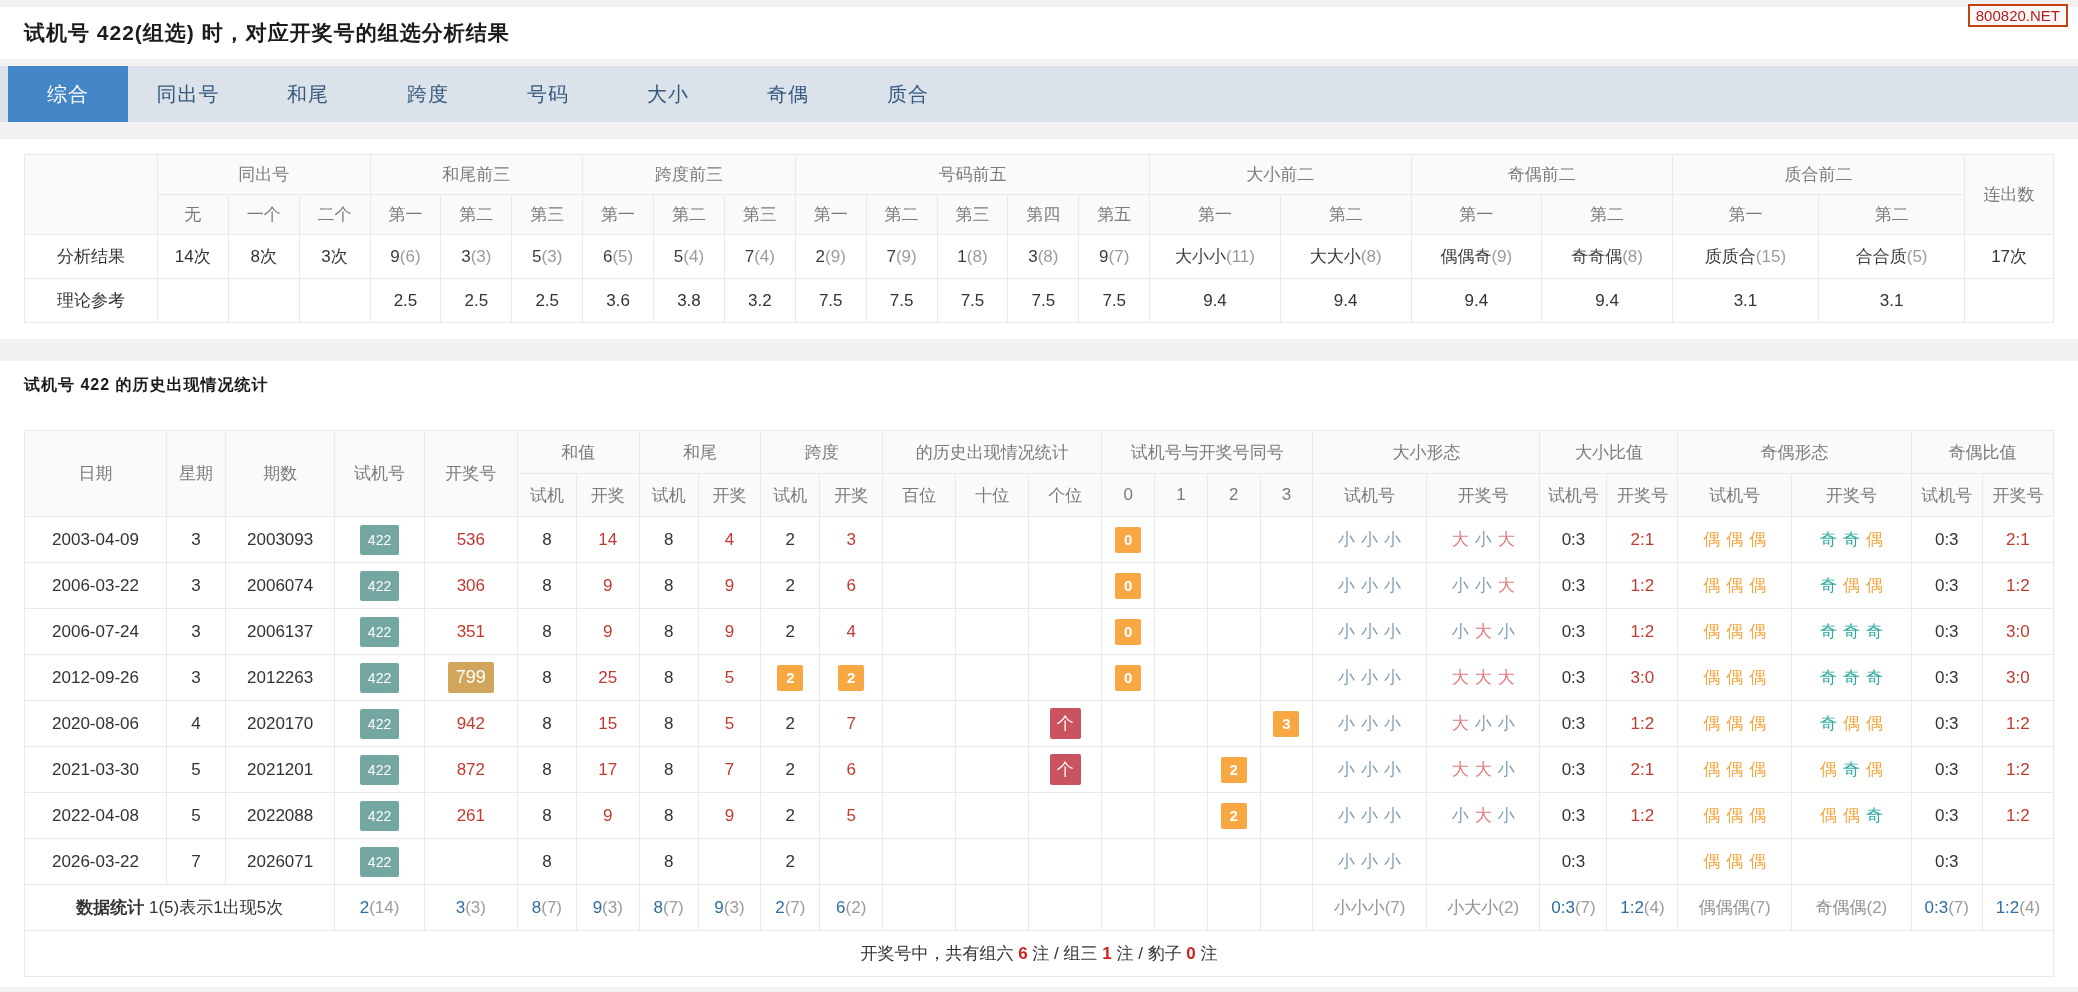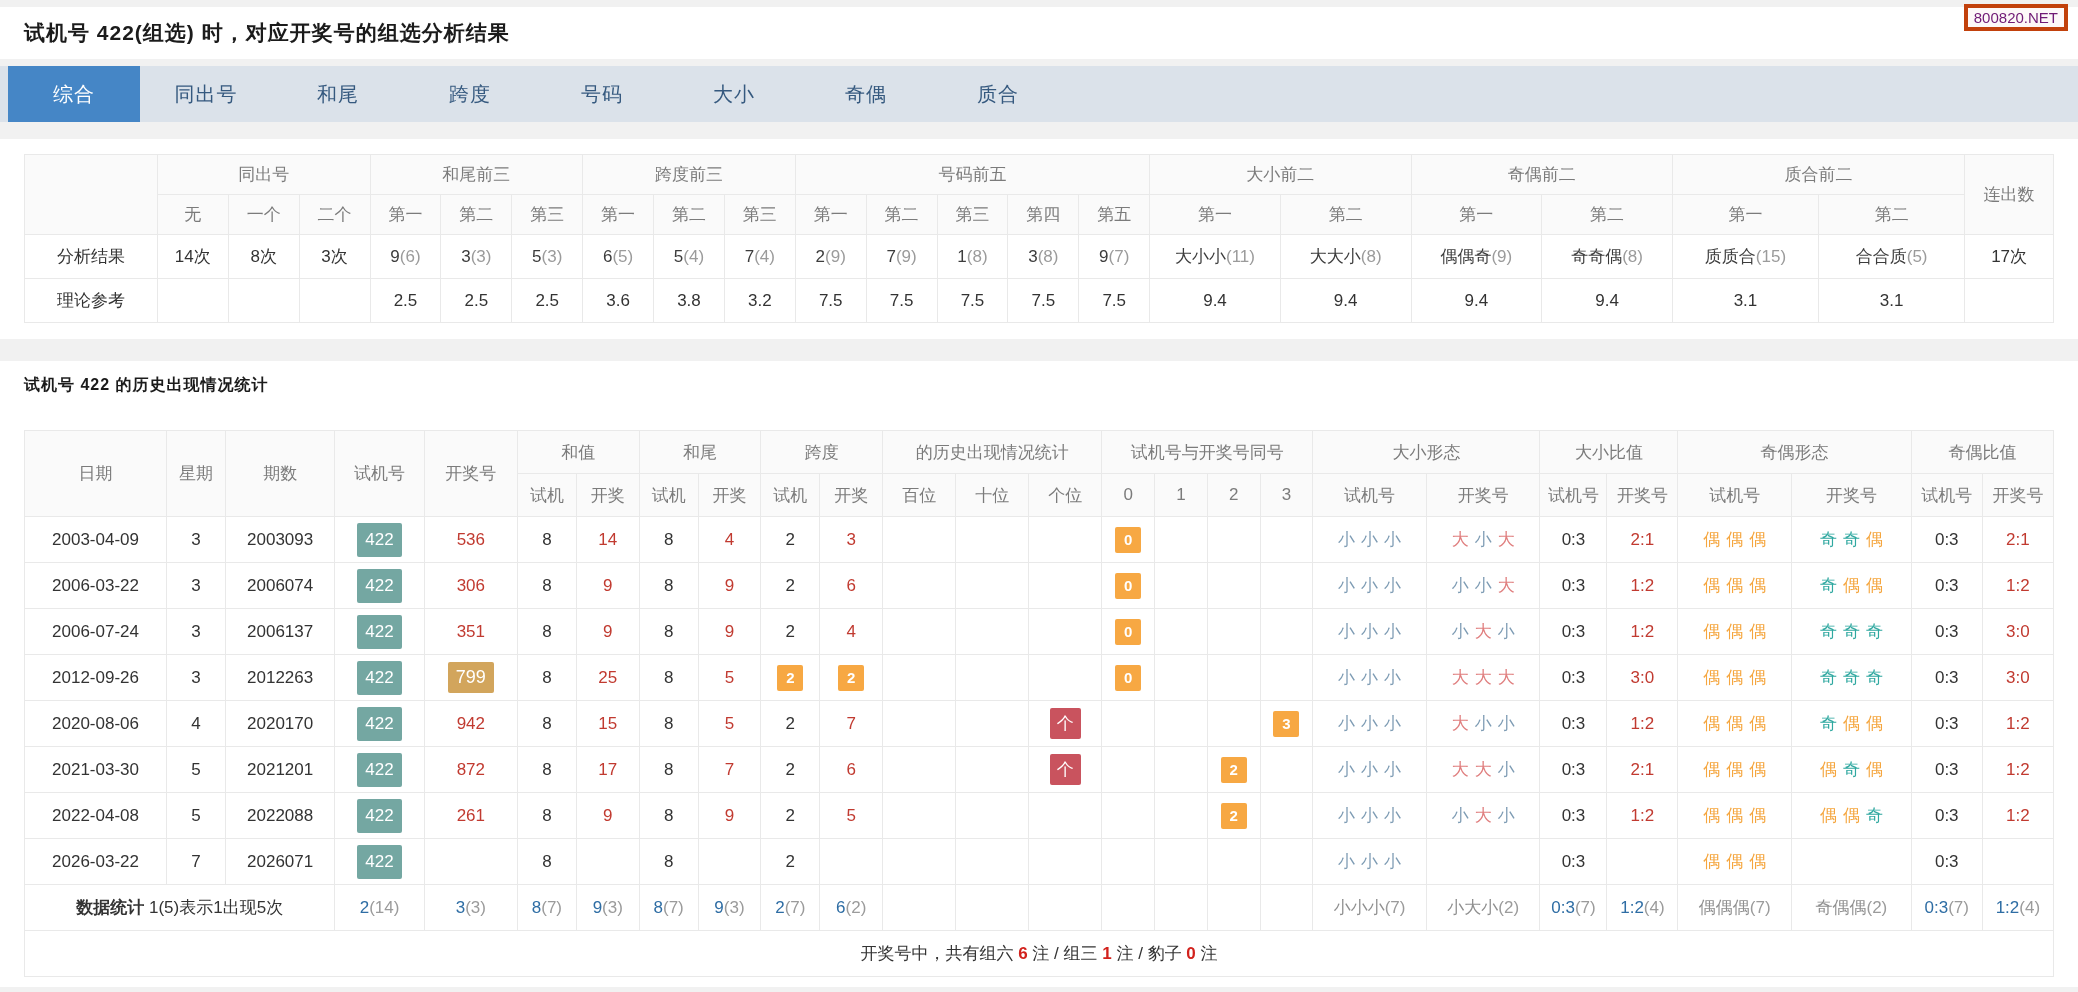--- a/index.html
+++ b/index.html
@@ -2,44 +2,44 @@
 <html><head>
 <meta charset="utf-8">
 <style>
   * { box-sizing: border-box; margin: 0; padding: 0; }
   html,body { width: 2078px; height: 992px; overflow: hidden; background: #f1f1f1;
     font-family: "Liberation Sans", "DejaVu Sans", sans-serif; color: #333; }
 
   .top-bar { position: relative; margin-top: 7px; height: 52px; background: #fff;
     display: flex; align-items: center; padding: 0 24px; }
   .top-bar h1 { font-size: 21px; font-weight: bold; color: #1b1b1b; letter-spacing: 1px; }
-  .site-badge { position: absolute; top: -3px; right: 10px; border: 4px solid #c2410c;
-    color: #701a75; background: #fdf8f8; font-size: 15px; padding: 1px 6px; }
+  .site-badge { position: absolute; top: -3px; right: 10px; border: 2px solid #c2410c;
+    color: #b91c1c; background: #fdf8f8; font-size: 15px; padding: 1px 6px; }
 
   .tab-bar { margin-top: 7px; height: 56px; background: #dbe2ea; display: flex; align-items: stretch; padding-left: 8px; }
-  .tab { width: 132px; display: flex; align-items: center; justify-content: center;
+  .tab { width: 120px; display: flex; align-items: center; justify-content: center;
     font-size: 20px; color: #35597f; cursor: pointer; letter-spacing: 1px; }
   .tab.active { background: #4586c6; color: #fff; }
 
   .panel { background: #fff; margin-top: 17px; padding: 15px 24px 16px; }
   .panel2 { margin-top: 22px; padding: 14px 24px 10px; min-height: 620px; }
   .panel2 h2 { font-size: 16px; font-weight: bold; color: #1b1b1b; margin-bottom: 34px; letter-spacing: 1px; }
 
   table.tbl { border-collapse: collapse; width: 100%; table-layout: fixed; }
   .tbl th, .tbl td { border: 1px solid #e9e9e9; text-align: center; font-size: 17px;
     overflow: hidden; white-space: nowrap; background: #fff; }
   .tbl th { background: #fafafa; color: #7b7b7b; font-weight: normal; height: 40px; }
   .tbl td { height: 44px; color: #333; }
   .htbl th { height: 43px; }
   .htbl td { height: 46px; }
   .row-label { color: #444; }
 
   .k-red { color: #c13a30; }
   .badge { display: inline-block; color: #fff; border-radius: 2px; }
-  .b-teal  { background: #74a7a2; padding: 7px 8px; font-size: 17px; }
+  .b-teal  { background: #74a7a2; padding: 7px 8px; font-size: 14px; }
   .b-gold  { background: #d2a55c; padding: 5px 8px; font-size: 18px; }
   .b-orange{ background: #f7a843; min-width: 26px; height: 26px; line-height: 26px;
              font-size: 15px; font-weight: bold; padding: 0 4px; }
   .b-red   { background: #c9535e; padding: 4px 7px; font-size: 17px; }
   .ch-big   { color: #e07f7f; margin: 0 3px; }
   .ch-small { color: #7e9cb4; margin: 0 3px; }
   .ch-odd   { color: #2fa8a0; margin: 0 3px; }
   .ch-even  { color: #f5a63f; margin: 0 3px; }
   .st-main  { color: #2e6da4; }
   .st-gray  { color: #8f8f8f; }

